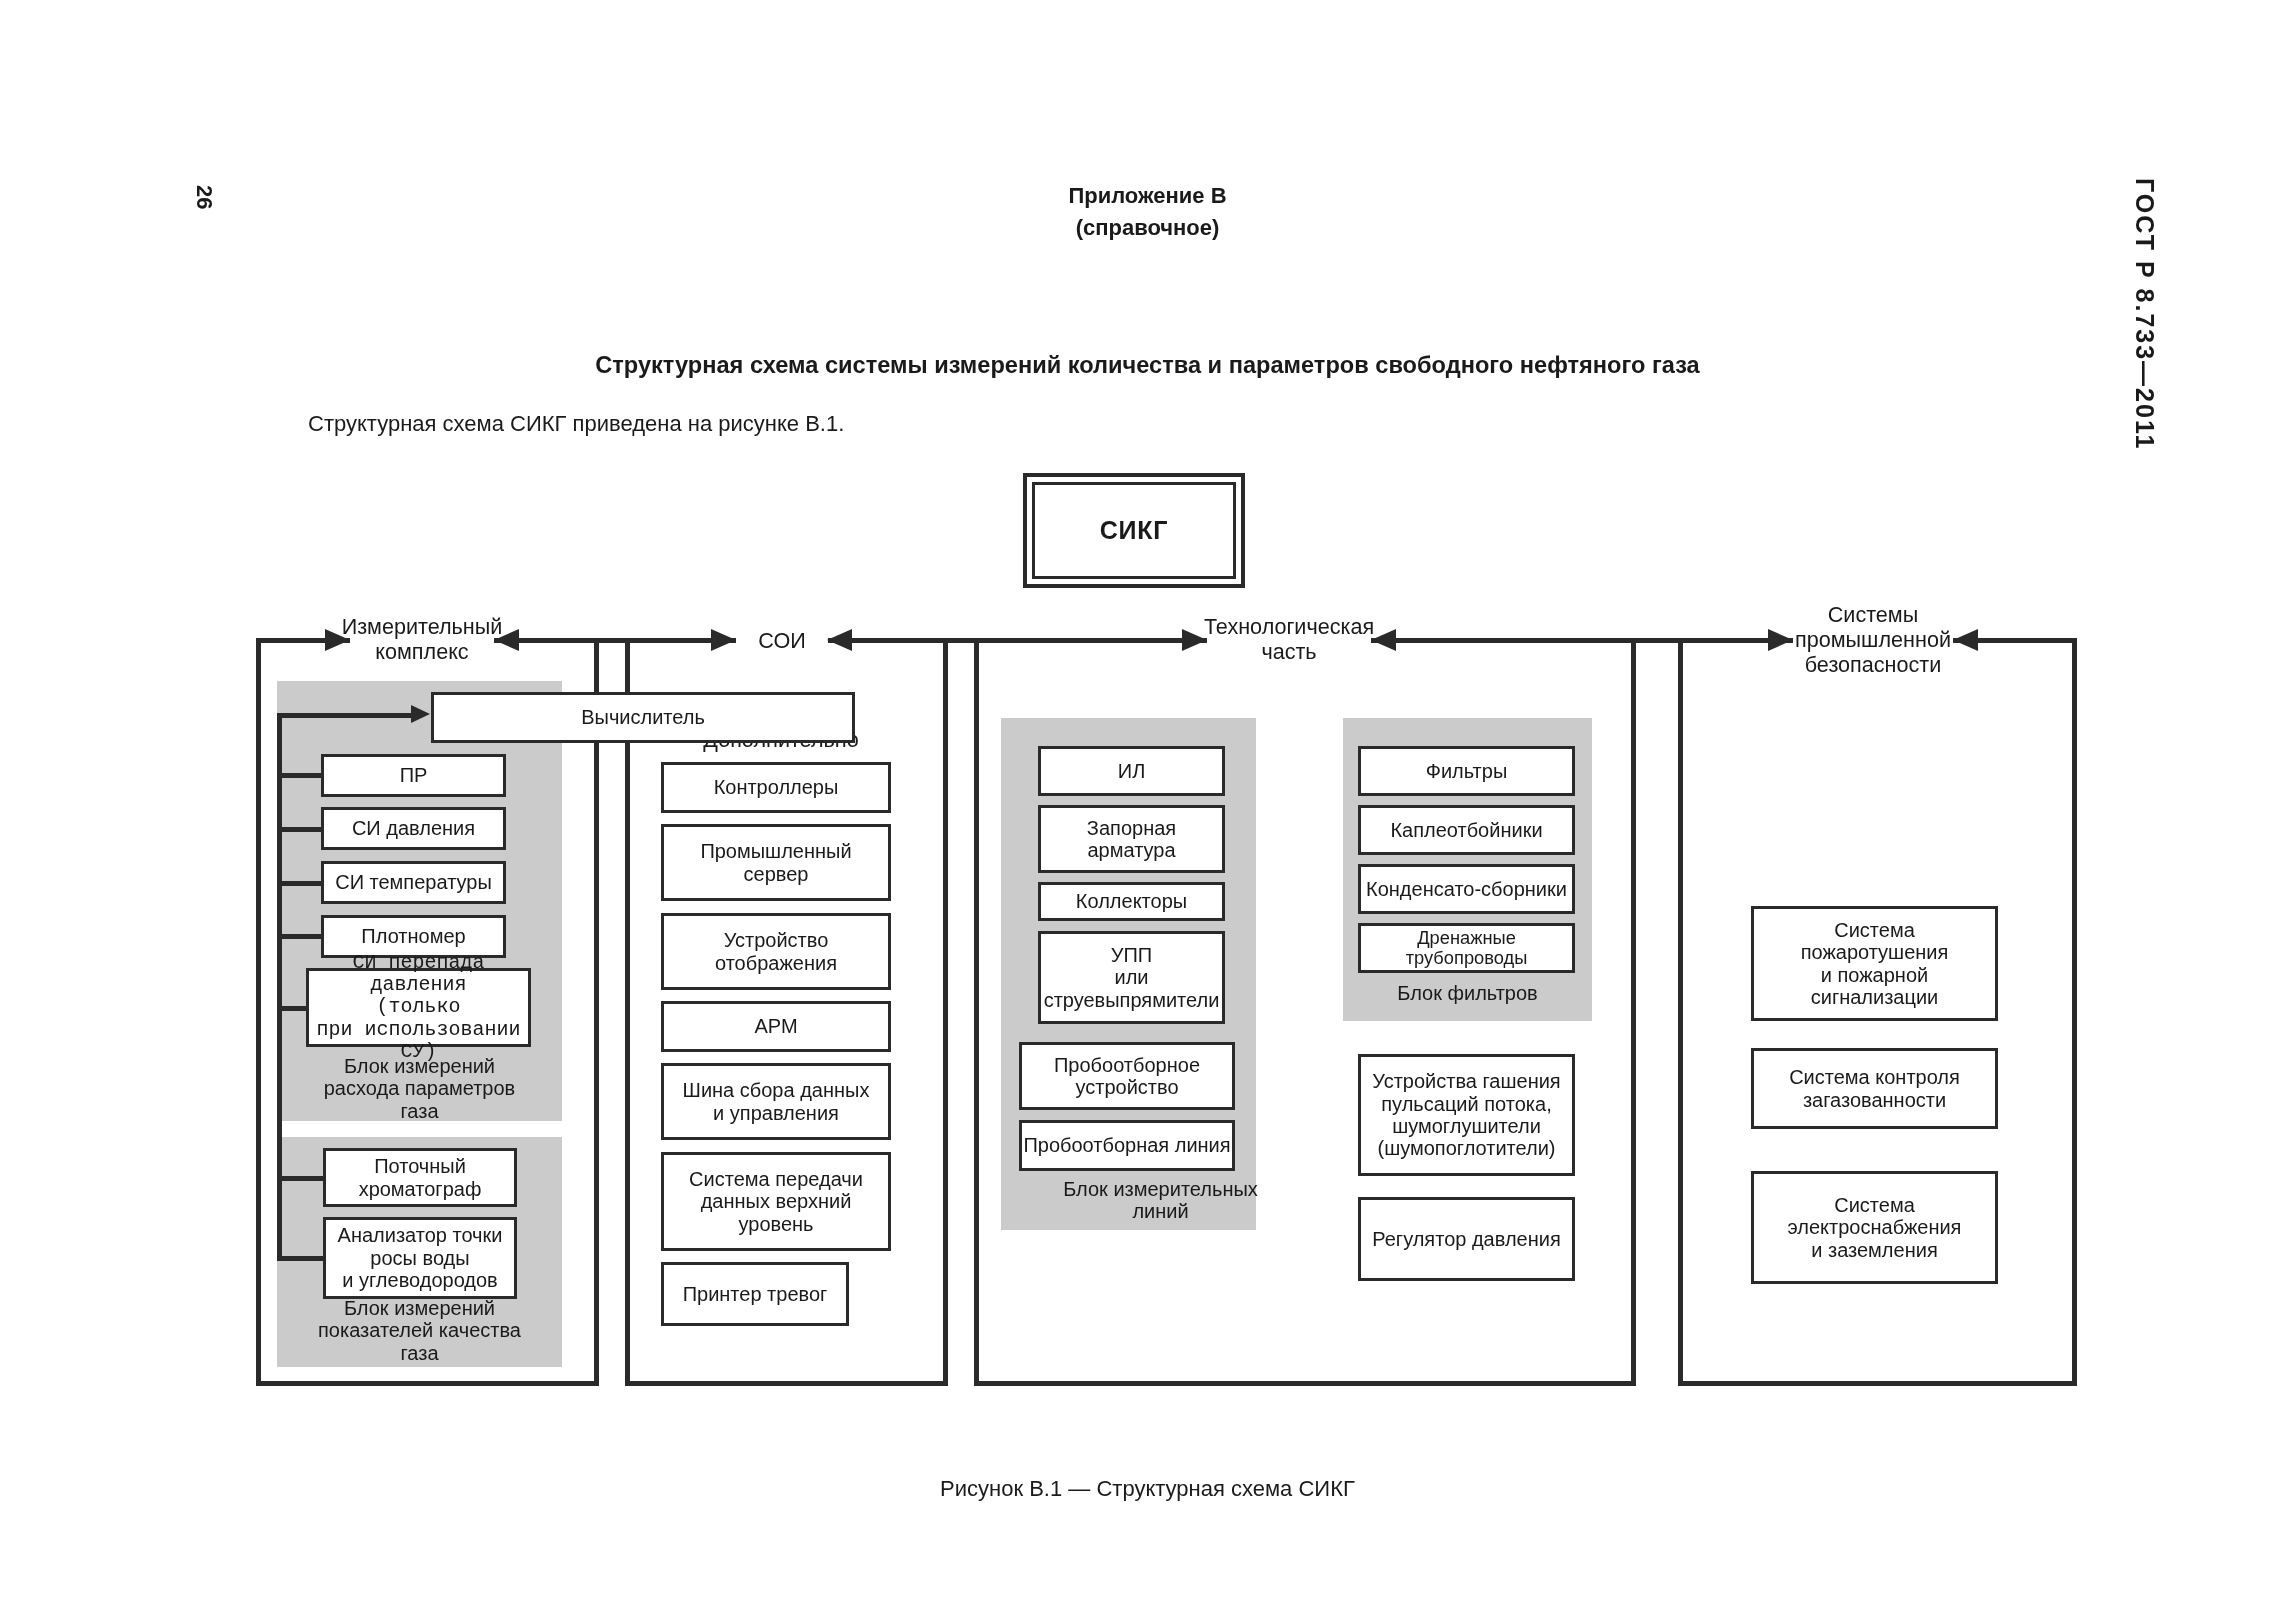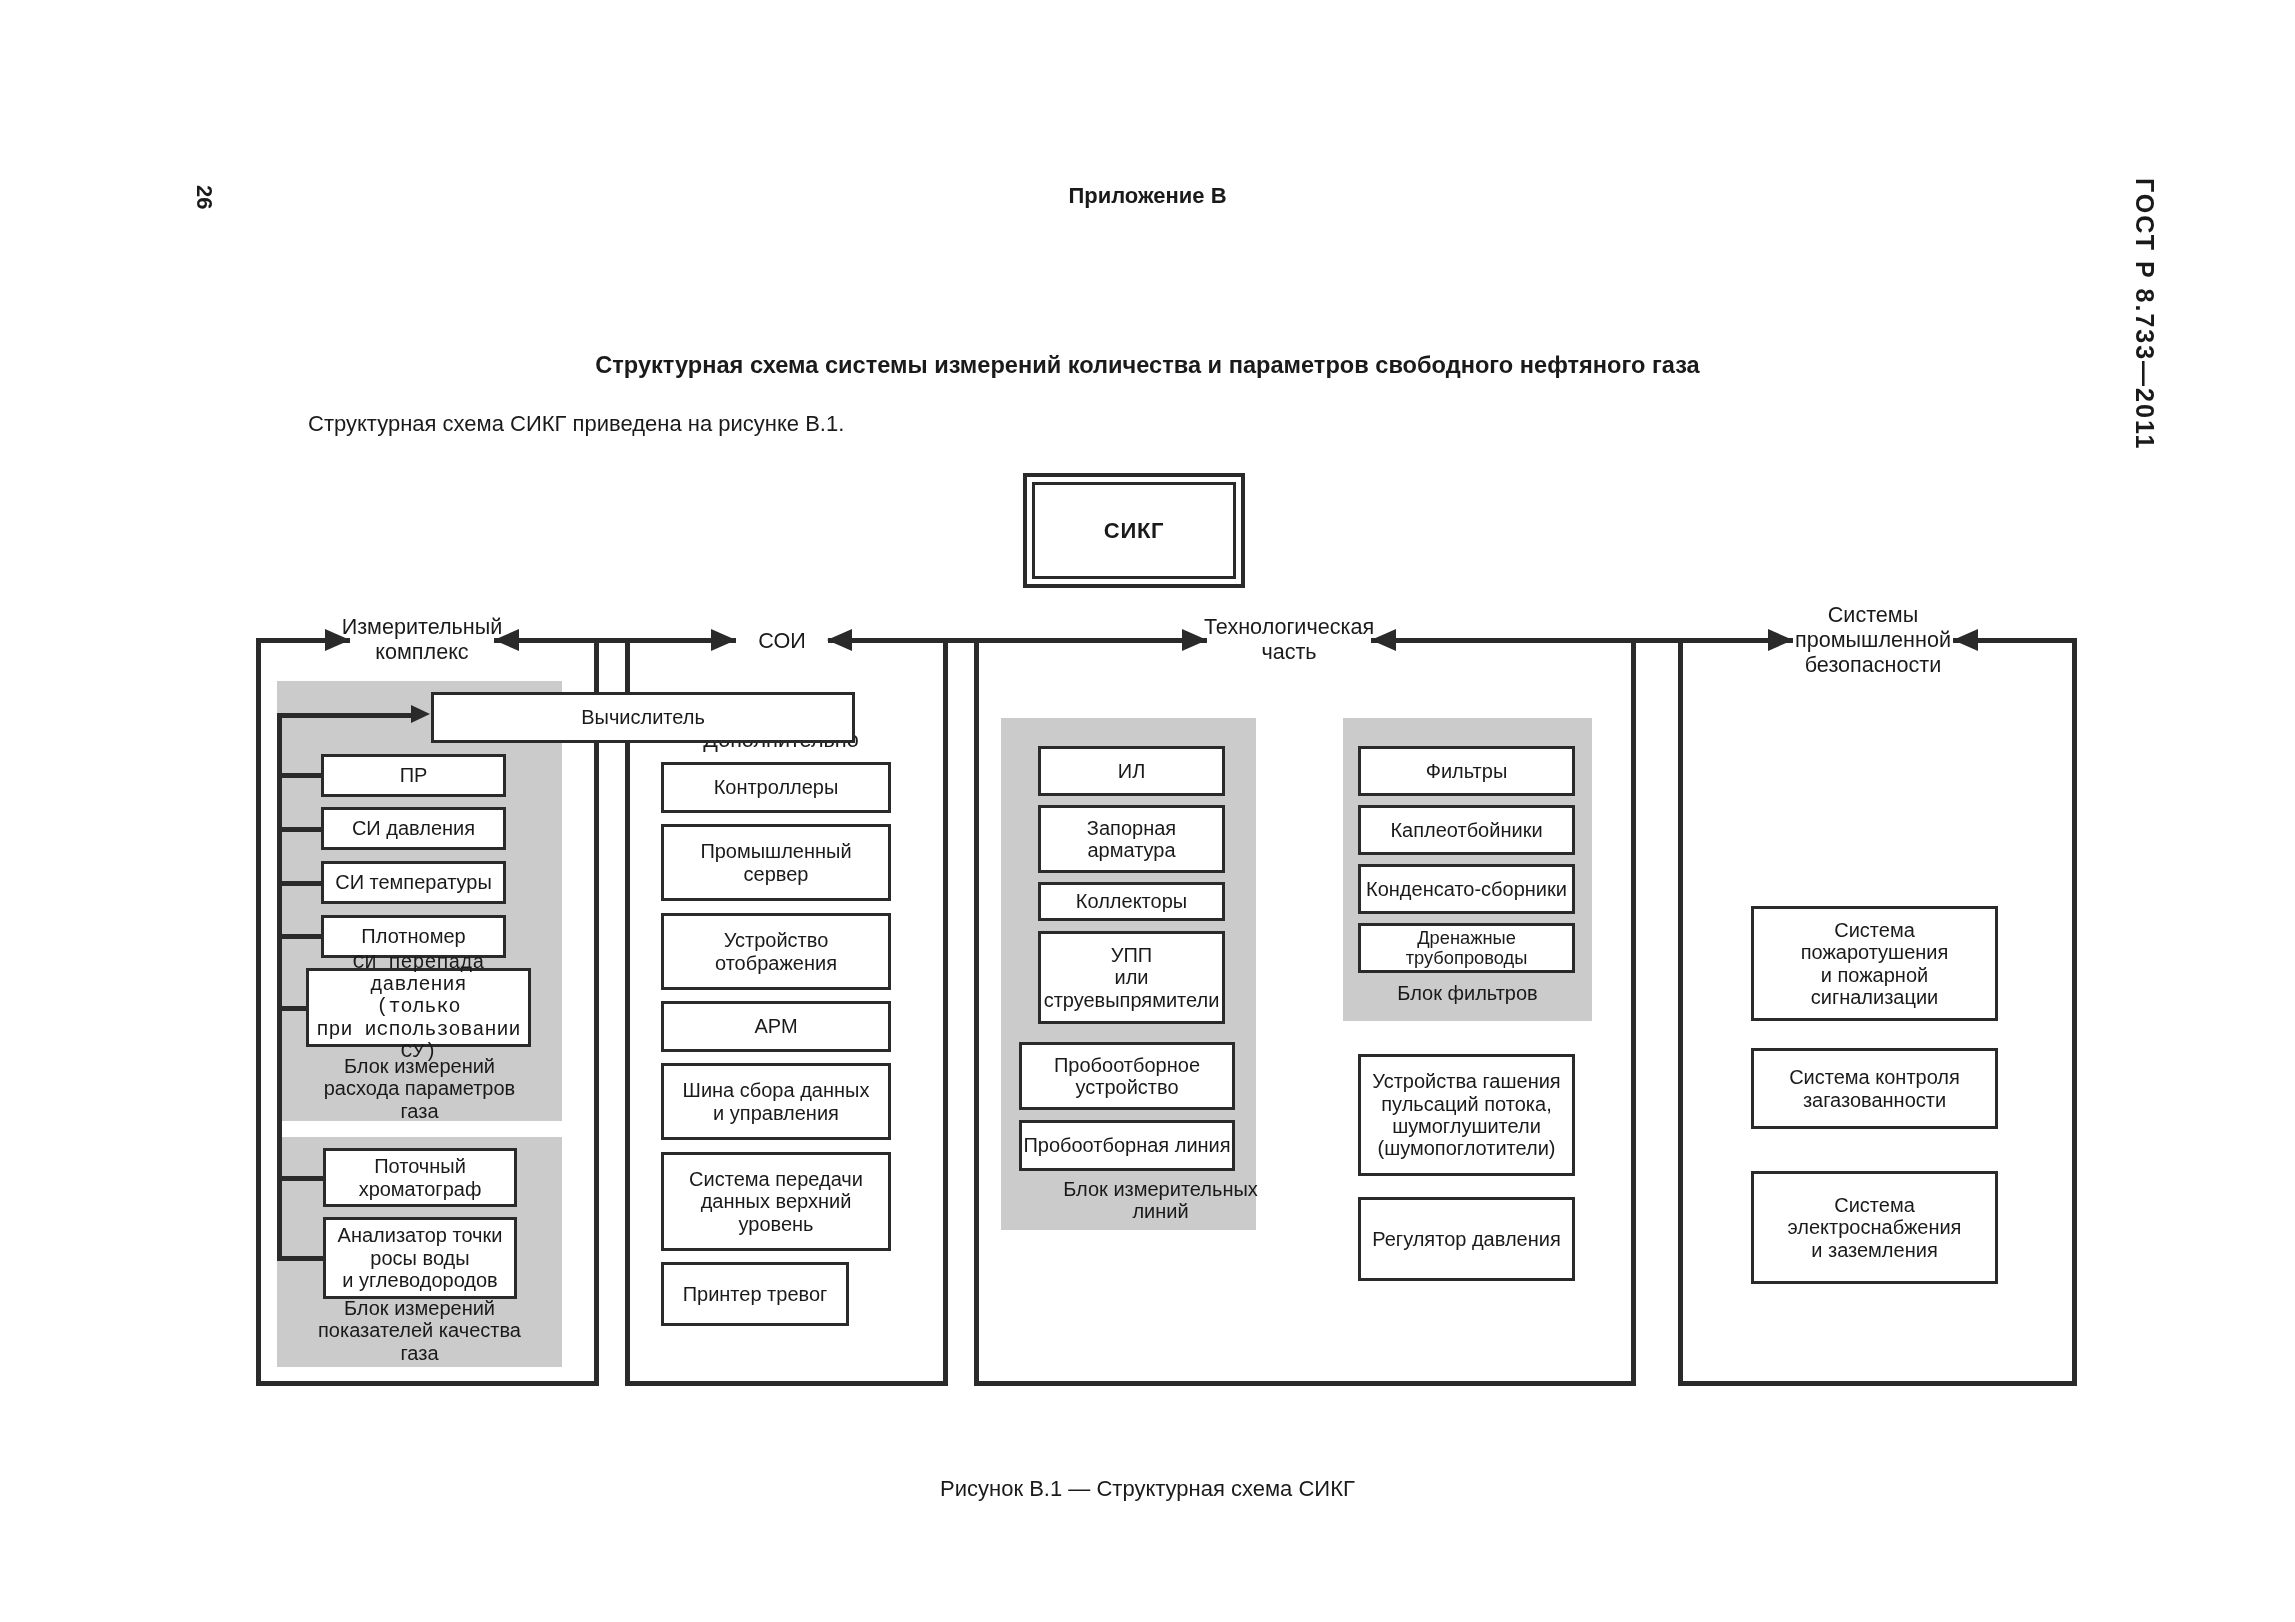--- a/index.html
+++ b/index.html
@@ -38,31 +38,32 @@
     border-left:25px solid #2a2a2a;}
   .tri-l{position:absolute;width:0;height:0;z-index:7;
     border-top:11px solid transparent;border-bottom:11px solid transparent;
     border-right:25px solid #2a2a2a;}
   .tri-r.sm{border-top-width:9.2px;border-bottom-width:9.2px;border-left-width:19.6px;}
   .rot{transform:rotate(90deg);transform-origin:0 0;white-space:nowrap;}
   #sikg{position:absolute;left:1023px;top:473px;width:222px;height:115px;
     border:4.6px solid #2a2a2a;box-sizing:border-box;background:#fff;z-index:6;}
   #sikg .inner{position:absolute;left:4.6px;top:4.6px;right:4.6px;bottom:4.6px;
     border:3.9px solid #2a2a2a;display:flex;align-items:center;justify-content:center;
-    font-size:22px;font-weight:bold;letter-spacing:0.7px;}
+    font-size:25px;font-weight:bold;letter-spacing:0.7px;}
   .z3{z-index:3}.z4{z-index:4}.z5{z-index:5}
 </style>
 </head>
 <body>
 
 <div id="page">
 
   <div class="abs rot bold" style="left:217px;top:185px;font-size:22px;">26</div>
 
   <div class="abs ctr bold" style="top:183px;font-size:22px;">Приложение В</div>
+  <div class="abs ctr bold" style="top:215px;font-size:22px;">(справочное)</div>
 
   <div class="abs rot bold" style="left:2159px;top:178px;font-size:25px;letter-spacing:2px;">ГОСТ Р 8.733—2011</div>
 
   <div class="abs ctr bold" style="top:352px;font-size:23.6px;">Структурная схема системы измерений количества и параметров свободного нефтяного газа</div>
 
   <div class="abs" style="left:308px;top:411px;font-size:22px;">Структурная схема СИКГ приведена на рисунке В.1.</div>
 
   <div id="sikg">
     <div class="inner">СИКГ</div>
   </div>

